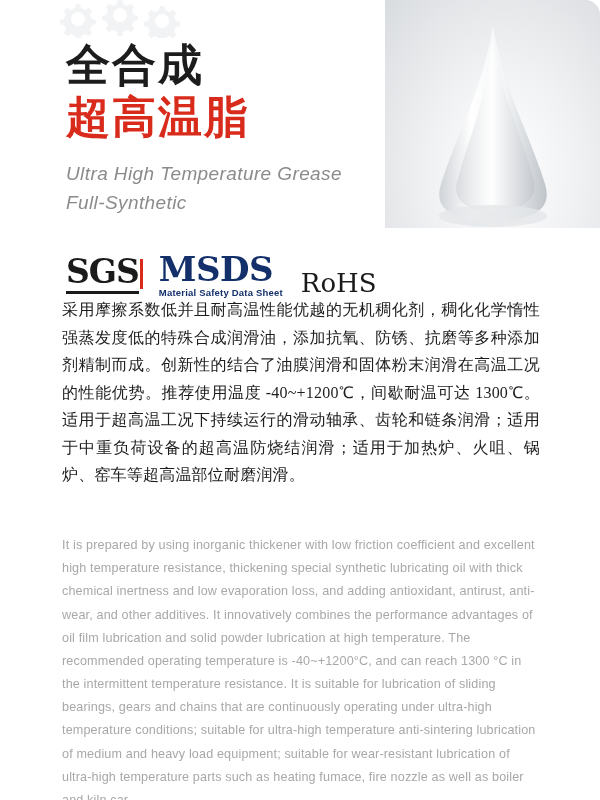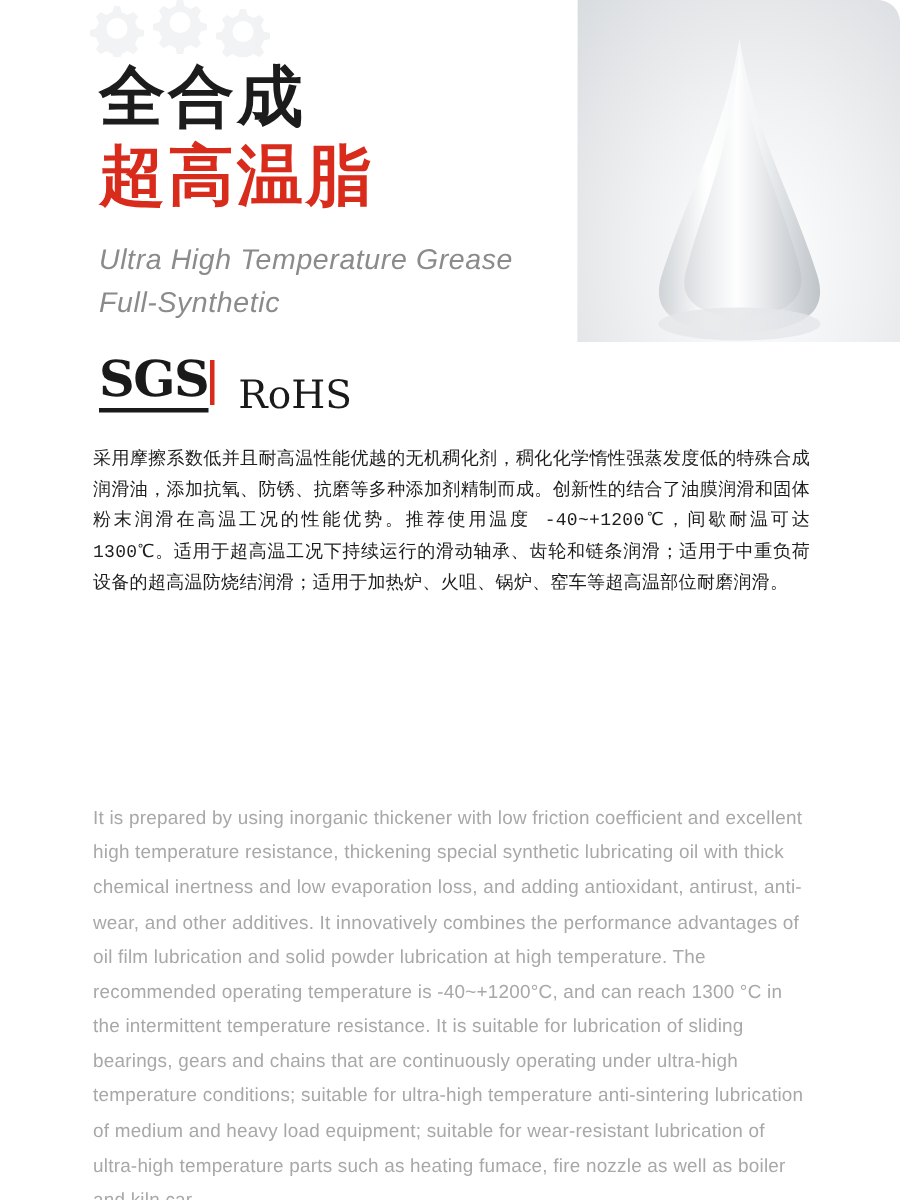--- a/index.html
+++ b/index.html
@@ -84,21 +84,21 @@
     color: #8b8b8b;
     font-size: 19px;
     font-style: italic;
     line-height: 1.52;
     letter-spacing: 0.4px;
     font-family: "Liberation Sans", sans-serif;
   }
   .certs {
     position: absolute;
     left: 64px;
-    top: 236px;
+    top: 252px;
     display: flex;
     align-items: flex-end;
     gap: 18px;
   }
   .sgs {
     position: relative;
     display: inline-block;
     padding: 0 2px 4px 2px;
   }
   .sgs-text {
@@ -150,26 +150,26 @@
     color: #1a1a1a;
     line-height: 1;
     letter-spacing: 0px;
     padding-bottom: 2px;
   }
   .body-cn {
     position: absolute;
     left: 62px;
     top: 296px;
     width: 478px;
-    font-size: 12px;
+    font-size: 16px;
     color: #1d1d1d;
     line-height: 1.72;
     letter-spacing: 0.2px;
     text-align: justify;
-    font-family: Liberation Mono, monospace;
+    font-family: Liberation Serif, serif;
   }
   .body-en {
     position: absolute;
     left: 62px;
     top: 534px;
     width: 478px;
     font-size: 12.6px;
     color: #a8a8a8;
     line-height: 1.84;
     letter-spacing: 0.15px;
@@ -228,20 +228,24 @@
     <div>Ultra High Temperature Grease</div>
     <div>Full-Synthetic</div>
   </div>
 
   <div class="certs">
     <div class="sgs">
       <span class="sgs-text">SGS</span>
       <div class="sgs-rule"></div>
       <div class="sgs-tick"></div>
     </div>
+    <div class="msds">
+      <span class="msds-main">MSDS</span>
+      <span class="msds-sub">Material Safety Data Sheet</span>
+    </div>
     <div class="rohs">RoHS</div>
   </div>
 
   <div class="body-cn">采用摩擦系数低并且耐高温性能优越的无机稠化剂，稠化化学惰性强蒸发度低的特殊合成润滑油，添加抗氧、防锈、抗磨等多种添加剂精制而成。创新性的结合了油膜润滑和固体粉末润滑在高温工况的性能优势。推荐使用温度 -40~+1200℃，间歇耐温可达 1300℃。适用于超高温工况下持续运行的滑动轴承、齿轮和链条润滑；适用于中重负荷设备的超高温防烧结润滑；适用于加热炉、火咀、锅炉、窑车等超高温部位耐磨润滑。</div>
 
   <div class="body-en">It is prepared by using inorganic thickener with low friction coefficient and excellent high temperature resistance, thickening special synthetic lubricating oil with thick chemical inertness and low evaporation loss, and adding antioxidant, antirust, anti-wear, and other additives. It innovatively combines the performance advantages of oil film lubrication and solid powder lubrication at high temperature. The recommended operating temperature is -40~+1200°C, and can reach 1300 °C in the intermittent temperature resistance. It is suitable for lubrication of sliding bearings, gears and chains that are continuously operating under ultra-high temperature conditions; suitable for ultra-high temperature anti-sintering lubrication of medium and heavy load equipment; suitable for wear-resistant lubrication of ultra-high temperature parts such as heating fumace, fire nozzle as well as boiler and kiln car.</div>
 
 </div>
 
 </body></html>

